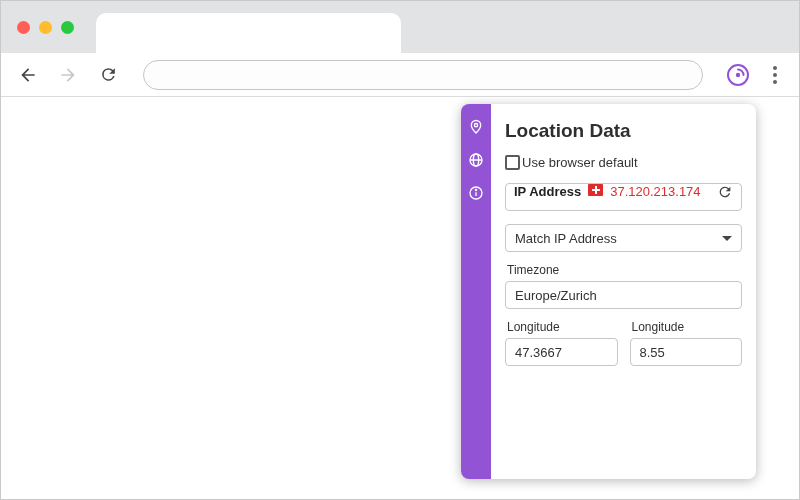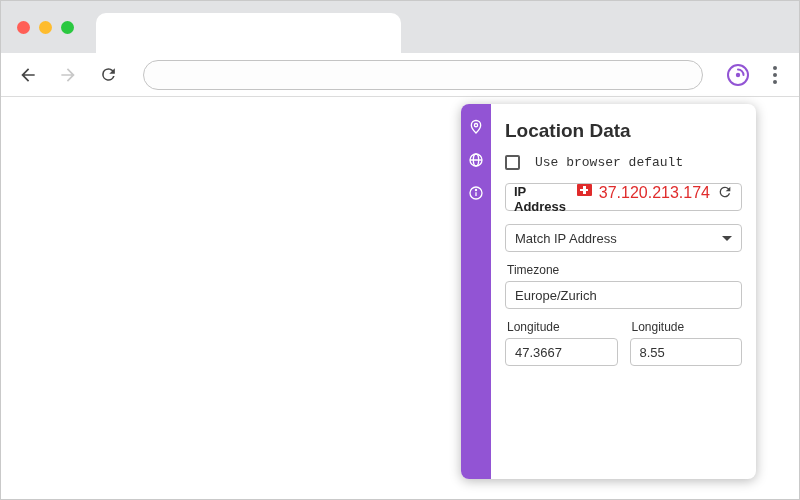--- a/index.html
+++ b/index.html
@@ -57,36 +57,36 @@
   .panel-strip {
     width: 30px; background: #9254d4; flex: 0 0 auto;
     display: flex; flex-direction: column; align-items: center;
     padding-top: 14px; gap: 16px;
   }
   .strip-icon { width: 17px; height: 17px; display: flex; align-items: center; justify-content: center; cursor: pointer; }
   .panel-body { flex: 1; padding: 16px 14px 12px 14px; overflow: hidden; }
 
   .panel-title { font-size: 19px; font-weight: 700; color: #2f2f2f; margin-bottom: 13px; }
 
-  .checkbox-row { display: flex; gap: 15px; margin-bottom: 13px; cursor: pointer; font-family: Liberation Mono, monospace; }
+  .checkbox-row { display: flex; gap: 2px; margin-bottom: 13px; cursor: pointer; }
   .checkbox {
     width: 15px; height: 15px; border: 2px solid #5a5a5a; border-radius: 2px; background: #fff; flex: 0 0 auto;
   }
   .checkbox-row .cb-label { font-size: 13px; color: #333; }
 
   .ip-field {
     display: flex; align-items: flex-start; gap: 7px;
     height: 28px; border: 1px solid #c6c6c6; border-radius: 4px;
     padding: 0 8px; margin-bottom: 13px; background: #fff;
   }
   .ip-label { font-size: 13px; font-weight: 700; color: #222; }
   .flag { width: 15px; height: 12px; position: relative; background: #e02b2b; border-radius: 1px; flex: 0 0 auto; }
   .flag::before { content: ""; position: absolute; left: 6.5px; top: 2px; width: 2.5px; height: 8px; background: #fff; }
   .flag::after  { content: ""; position: absolute; left: 3.5px; top: 4.8px; width: 8px; height: 2.5px; background: #fff; }
-  .ip-value { font-size: 16px; color: #e02b2b; }
+  .ip-value { font-size: 13px; color: #e02b2b; }
   .ip-refresh { margin-left: auto; cursor: pointer; display: flex; align-items: center; }
 
   .field-group { margin-bottom: 11px; }
   .field-label { font-size: 12px; color: #333; margin: 0 0 4px 2px; display: block; }
   .text-input, .select-box {
     width: 100%; height: 28px; border: 1px solid #c6c6c6; border-radius: 4px;
     padding: 0 9px; font-size: 13px; color: #333; background: #fff;
     font-family: "Liberation Sans", sans-serif; outline: none; gap: 6px;
   }
   .select-box { display: flex; align-items: center; cursor: pointer; }

